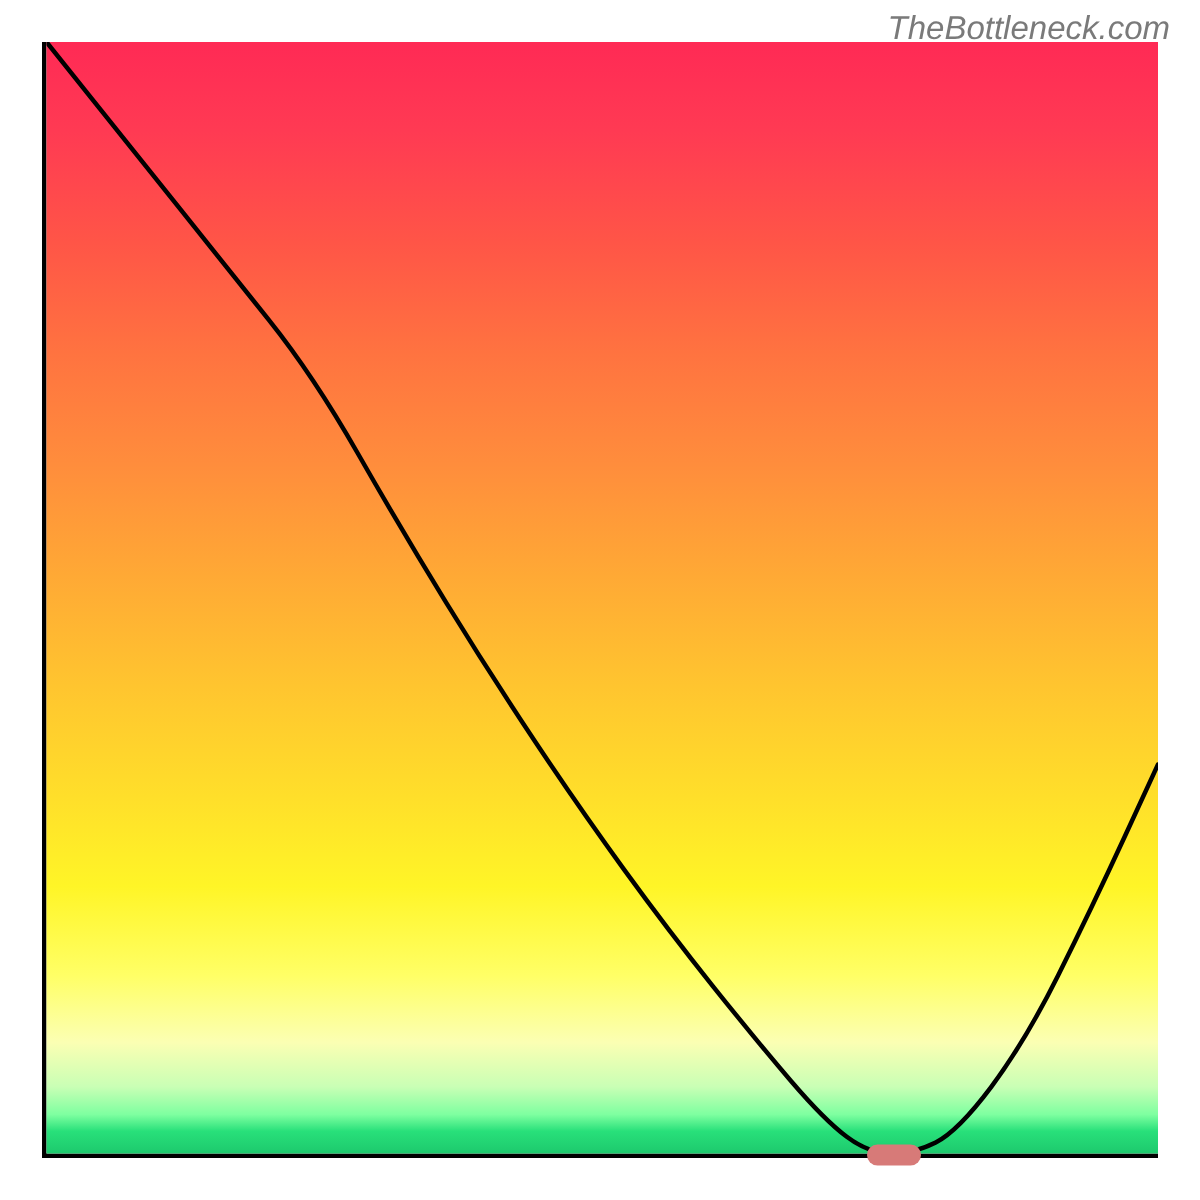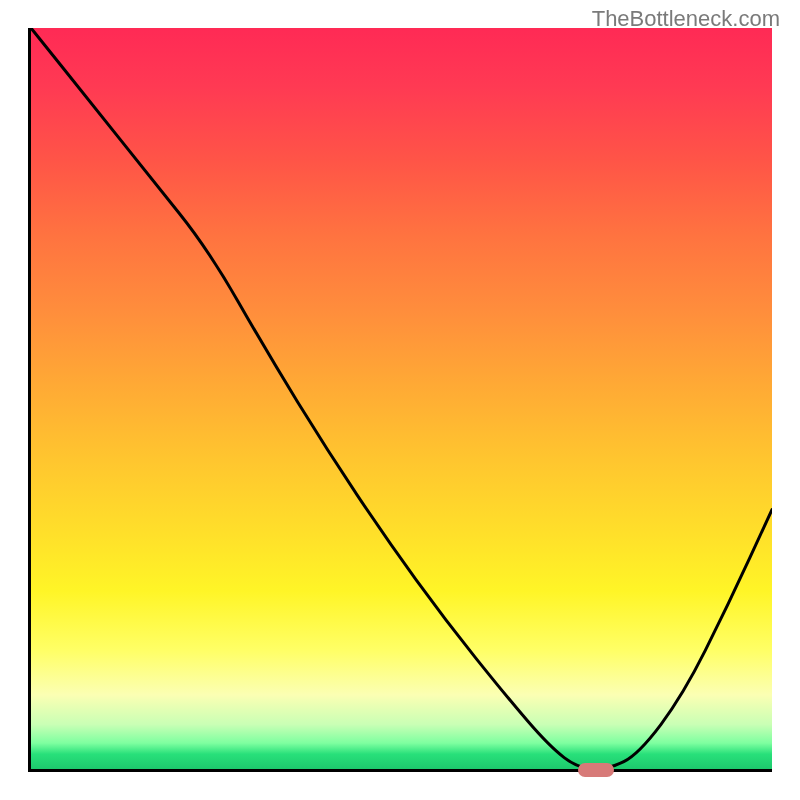--- a/index.html
+++ b/index.html
@@ -11,20 +11,21 @@
     font-family: Arial, sans-serif;
   }
   .watermark {
     position: absolute;
     top: 6px;
     right: 20px;
     font-size: 22px;
     color: #7a7a7a;
     font-weight: 500;
     z-index: 10;
+    font-style: italic;
   }
   .chart-container {
     position: absolute;
     left: 28px;
     top: 28px;
     width: 744px;
     height: 744px;
     border-left: 3px solid #000;
     border-bottom: 3px solid #000;
   }

